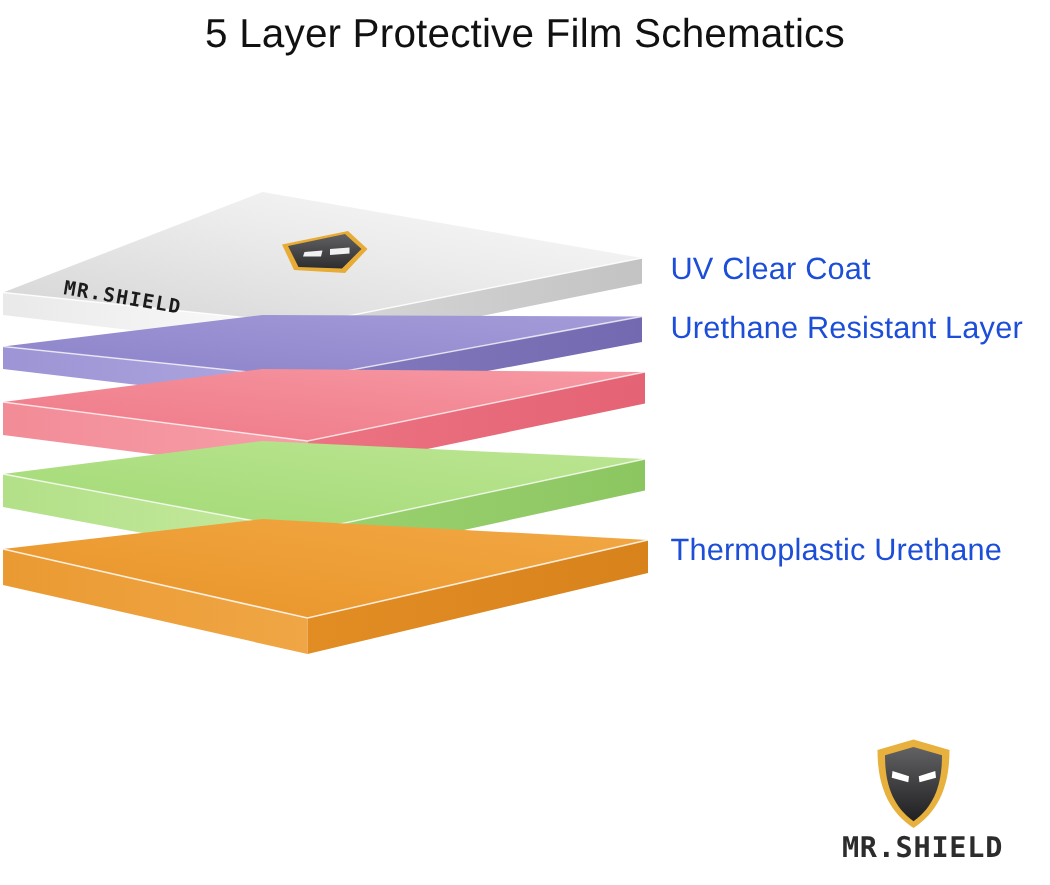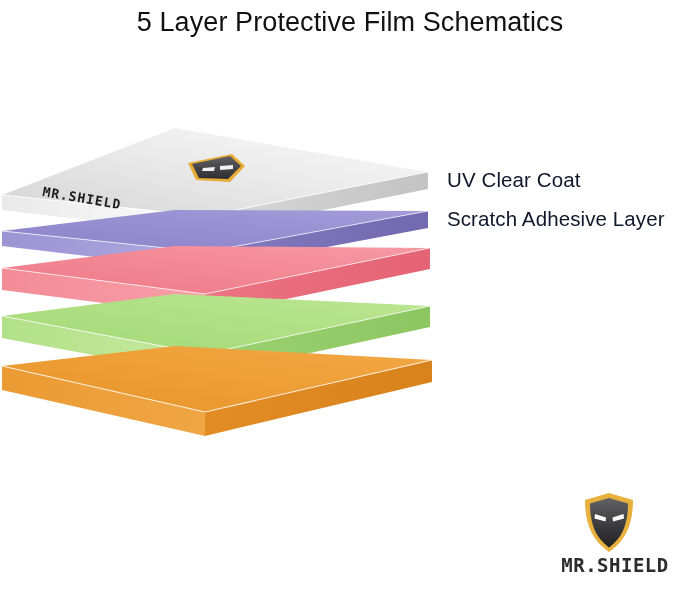--- a/index.html
+++ b/index.html
@@ -40,21 +40,21 @@
     height: 340px;
   }
   #stage svg {
     display: block;
   }
 
   
   .layer-label {
     position: absolute;
     font-size: 20.5px;
-    color: #0f172a;
+    color: #1d4ed8;
     white-space: nowrap;
     letter-spacing: 0.1px;
   }
   #label-0 { left: 447px; top: 168px; }
   #label-1 { left: 447px; top: 207px; }
   #label-2 { left: 447px; top: 244px; }
   #label-3 { left: 447px; top: 301px; }
   #label-4 { left: 447px; top: 355px; }
 
   
@@ -211,21 +211,22 @@
       <g>
         <polygon points="175,236 432,250 205,302 2,256" fill="url(#g-top-4)"></polygon>
         <polygon points="2,256 205,302 205,326 2,280" fill="url(#g-lf-4)"></polygon>
         <polygon points="205,302 432,250 432,272 205,326" fill="url(#g-rf-4)"></polygon>
         <polyline points="2,256 205,302 432,250" fill="none" stroke="#ffffff" stroke-width="1.1" opacity="0.8"></polyline>
       </g>
     </svg>
   </div>
 
   <div class="layer-label" id="label-0">UV Clear Coat</div>
-  <div class="layer-label" id="label-1">Scratch Adhesive Layer</div>
+  <div class="layer-label" id="label-1">Urethane Resistant Layer</div>
+  <div class="layer-label" id="label-4">Thermoplastic Urethane</div>
 
   <div id="brand">
     <div id="brand-shield">
       <svg width="54" height="62" viewBox="0 0 54 62" xmlns="http://www.w3.org/2000/svg">
         <defs>
           <linearGradient id="g-shield-big" x1="0" y1="0" x2="0" y2="1">
             <stop offset="0%" stop-color="#626264"></stop>
             <stop offset="55%" stop-color="#3c3c3e"></stop>
             <stop offset="100%" stop-color="#202022"></stop>
           </linearGradient>

